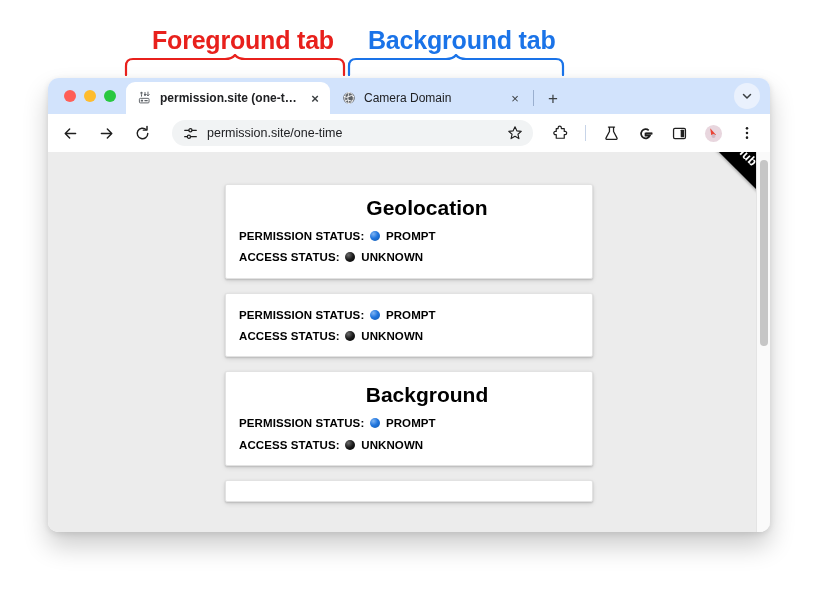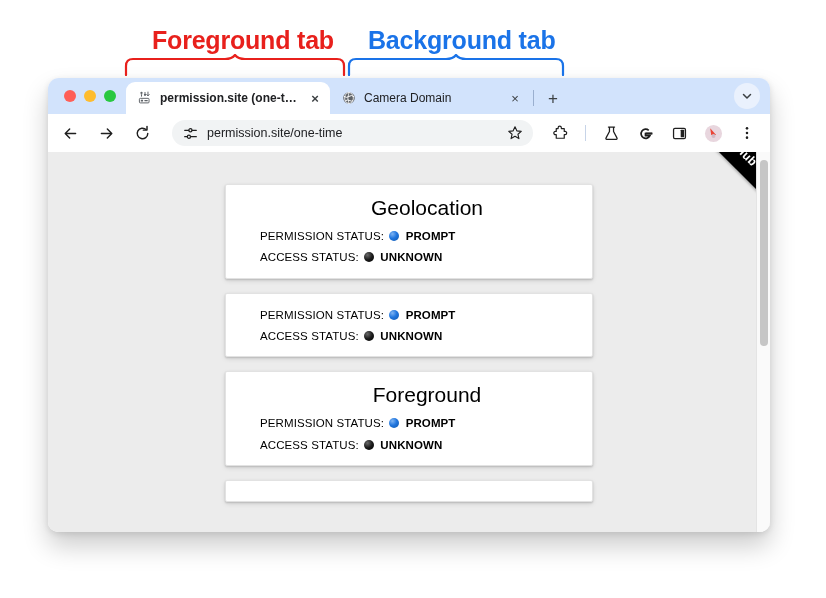--- a/index.html
+++ b/index.html
@@ -194,35 +194,35 @@
     margin: 0 auto 14px auto;
     background: #ffffff;
     border: 1px solid #e2e2e2;
     border-radius: 2px;
     box-shadow: 0 1px 2px rgba(0,0,0,0.16), 0 2px 5px rgba(0,0,0,0.10);
     padding: 11px 0 9px 0;
   }
   .card-title {
     text-align: center;
     font-size: 21px;
-    font-weight: normal;
+    font-weight: bold;
     color: #000;
     line-height: 1.15;
     margin-bottom: 6px;
     padding-left: 36px;
   }
   .card-row {
     font-size: 11.5px;
     color: #000;
     padding-left: 13px;
     line-height: 1.85;
     white-space: nowrap;
     letter-spacing: 0.1px;
   }
-  .card-row .lbl { font-weight: normal; margin-left: 21px; }
+  .card-row .lbl { font-weight: bold; }
   .card-row .val { font-weight: bold; }
   .dot {
     display: inline-block;
     width: 10px; height: 10px;
     border-radius: 50%;
     vertical-align: -1px;
     margin: 0 3px 0 2px;
   }
   .dot.blue {
     background: radial-gradient(circle at 34% 30%, #7fb4f2 0%, #2176de 45%, #1157ab 100%);
@@ -458,21 +458,21 @@
           <span class="val">PROMPT</span>
         </div>
         <div class="card-row">
           <span class="lbl">ACCESS STATUS:</span>
           <span class="dot black"></span>
           <span class="val">UNKNOWN</span>
         </div>
       </div>
 
       <div class="card">
-        <div class="card-title">Foreground</div>
+        <div class="card-title">Background</div>
         <div class="card-row">
           <span class="lbl">PERMISSION STATUS:</span>
           <span class="dot blue"></span>
           <span class="val">PROMPT</span>
         </div>
         <div class="card-row">
           <span class="lbl">ACCESS STATUS:</span>
           <span class="dot black"></span>
           <span class="val">UNKNOWN</span>
         </div>

